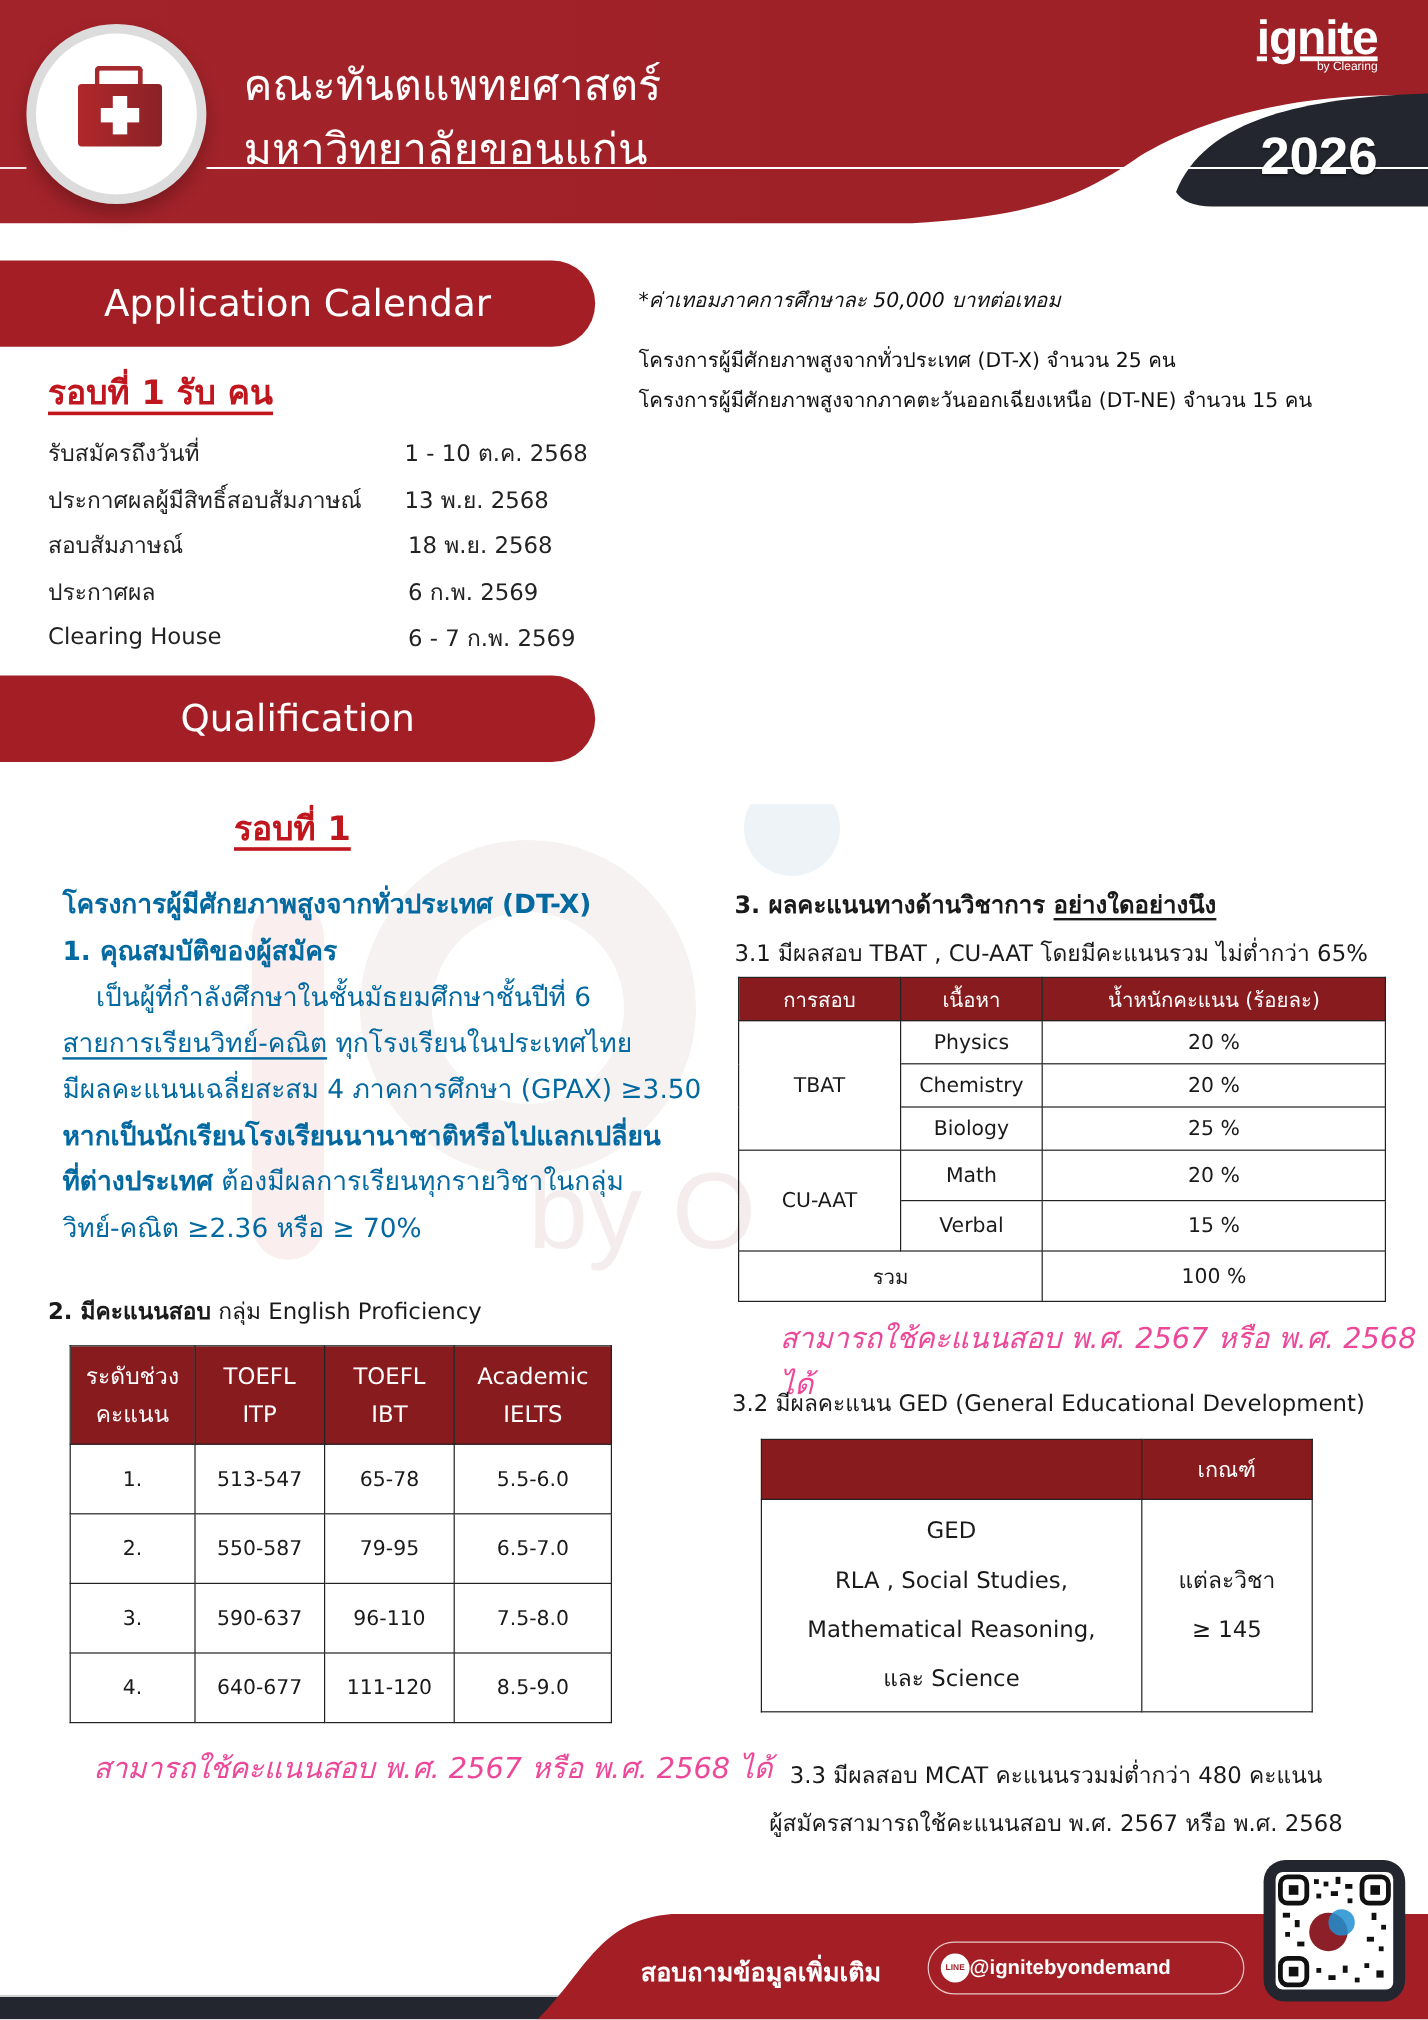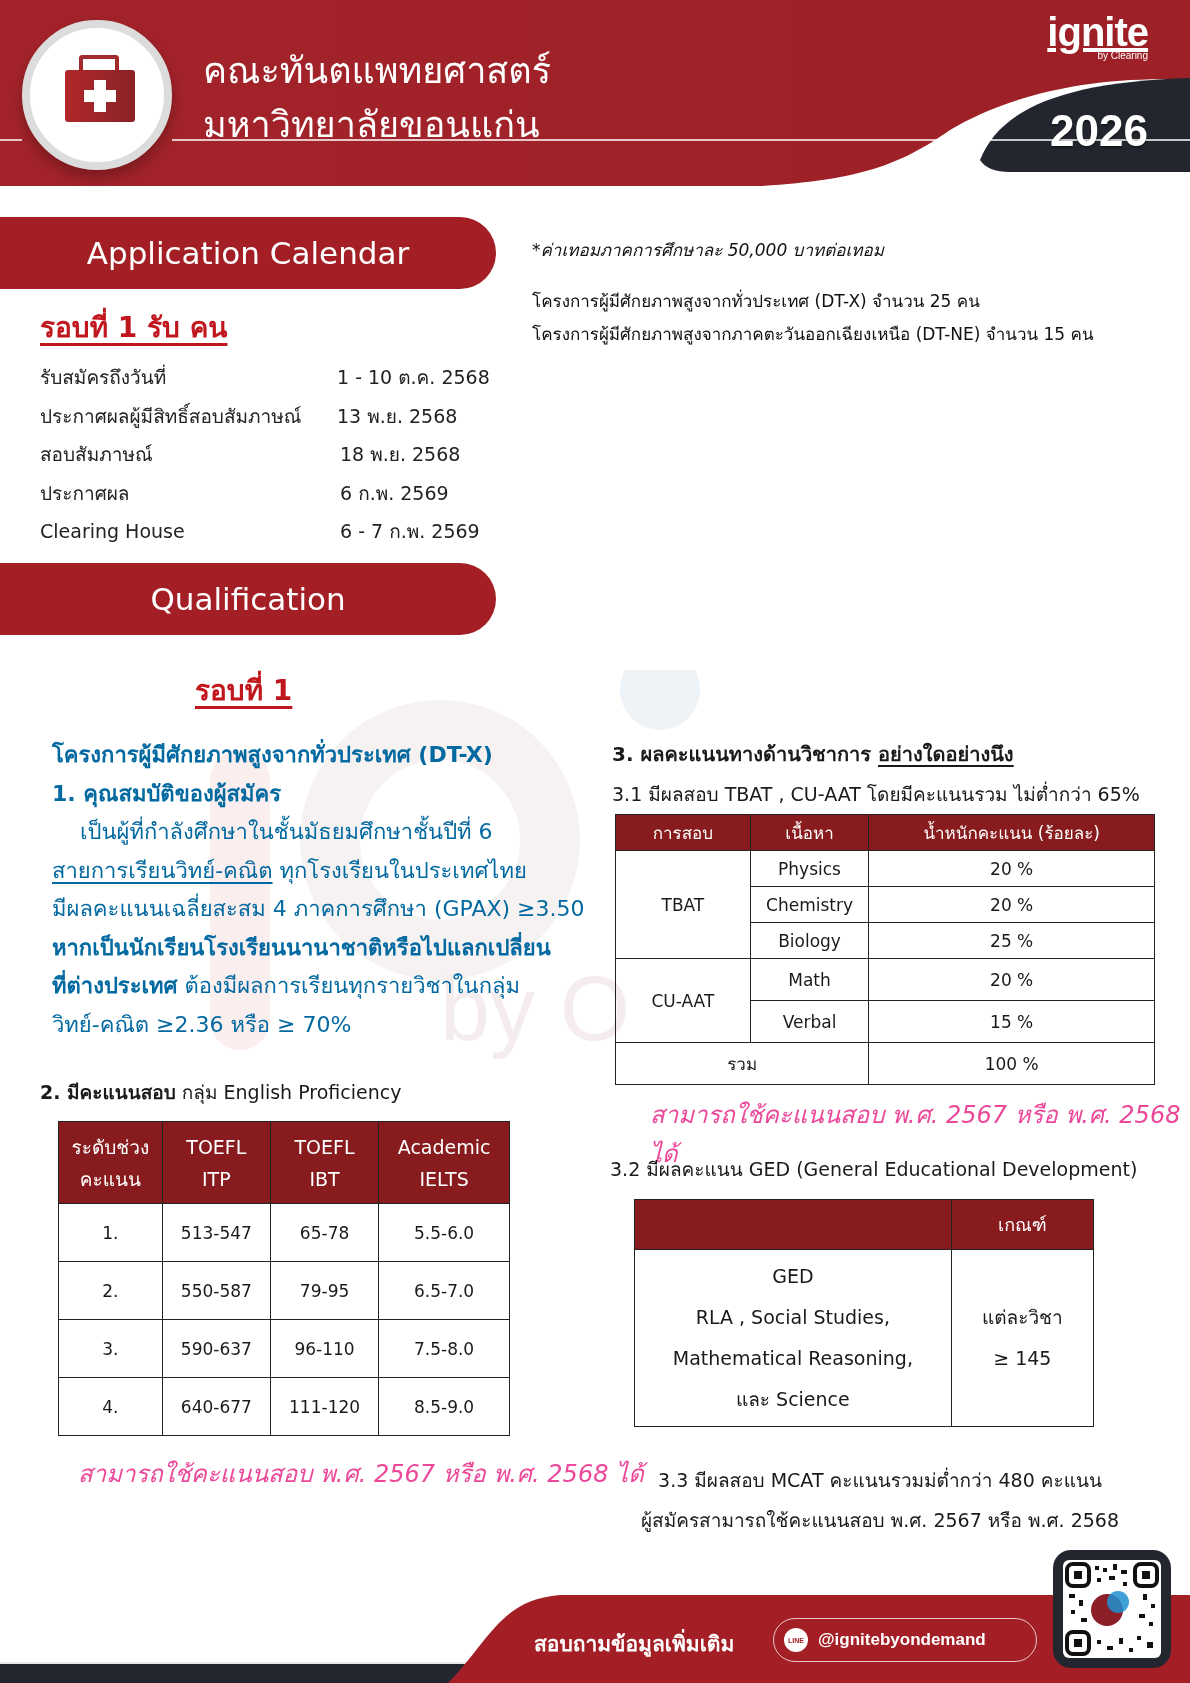--- a/index.html
+++ b/index.html
@@ -78,21 +78,21 @@
   .ged-table { position: absolute; left: 634px; top: 1199px; width: 460px; }
   .ged-table th { background: #871b1e; color: #fff; font-weight: normal; font-size: 18px; height: 50px; border: 1.5px solid #222; }
   .ged-table td { text-align: center; font-size: 19px; border: 1.5px solid #222; line-height: 41px; padding: 6px 0; }
 
   .r-33 { position: absolute; left: 600px; top: 1460px; width: 560px; text-align: center; font-size: 19px; line-height: 40px; }
 
   
   .footer { position: absolute; left: 0; top: 1580px; width: 1190px; height: 103px; }
   .footer svg { position: absolute; left: 0; top: 0; }
   .footer-text { position: absolute; left: 534px; top: 47px; color: #fff; font-size: 21px; font-weight: bold; }
-  .line-pill { position: absolute; left: 773px; top: 38px; width: 264px; height: 44px; border: 1.5px solid #e8c8c8; border-radius: 22px; display: flex; align-items: center; padding-left: 10px; gap: 10px; color: #fff; font-weight: bold; font-size: 17px; font-family: "Liberation Sans", sans-serif; }
+  .line-pill { position: absolute; left: 773px; top: 38px; width: 264px; height: 44px; border: 1.5px solid #e8c8c8; border-radius: 22px; display: flex; align-items: center; padding-left: 10px; color: #fff; font-weight: bold; font-size: 17px; font-family: "Liberation Sans", sans-serif; }
   .line-icon { width: 24px; height: 24px; border-radius: 50%; background: #fff; color: #a31f25; font-size: 7px; font-weight: bold; display: flex; align-items: center; justify-content: center; }
   .qr { position: absolute; left: 1053px; top: 1550px; width: 118px; height: 118px; background: #23262e; border-radius: 18px; padding: 10px; }
   .qr-inner { width: 100%; height: 100%; background: #fff; border-radius: 6px; position: relative; overflow: hidden; }
 </style>
 </head>
 <body>
 
 <div class="header">
   <svg class="bg" width="1190" height="190" viewBox="0 0 1190 190">
     <defs>

